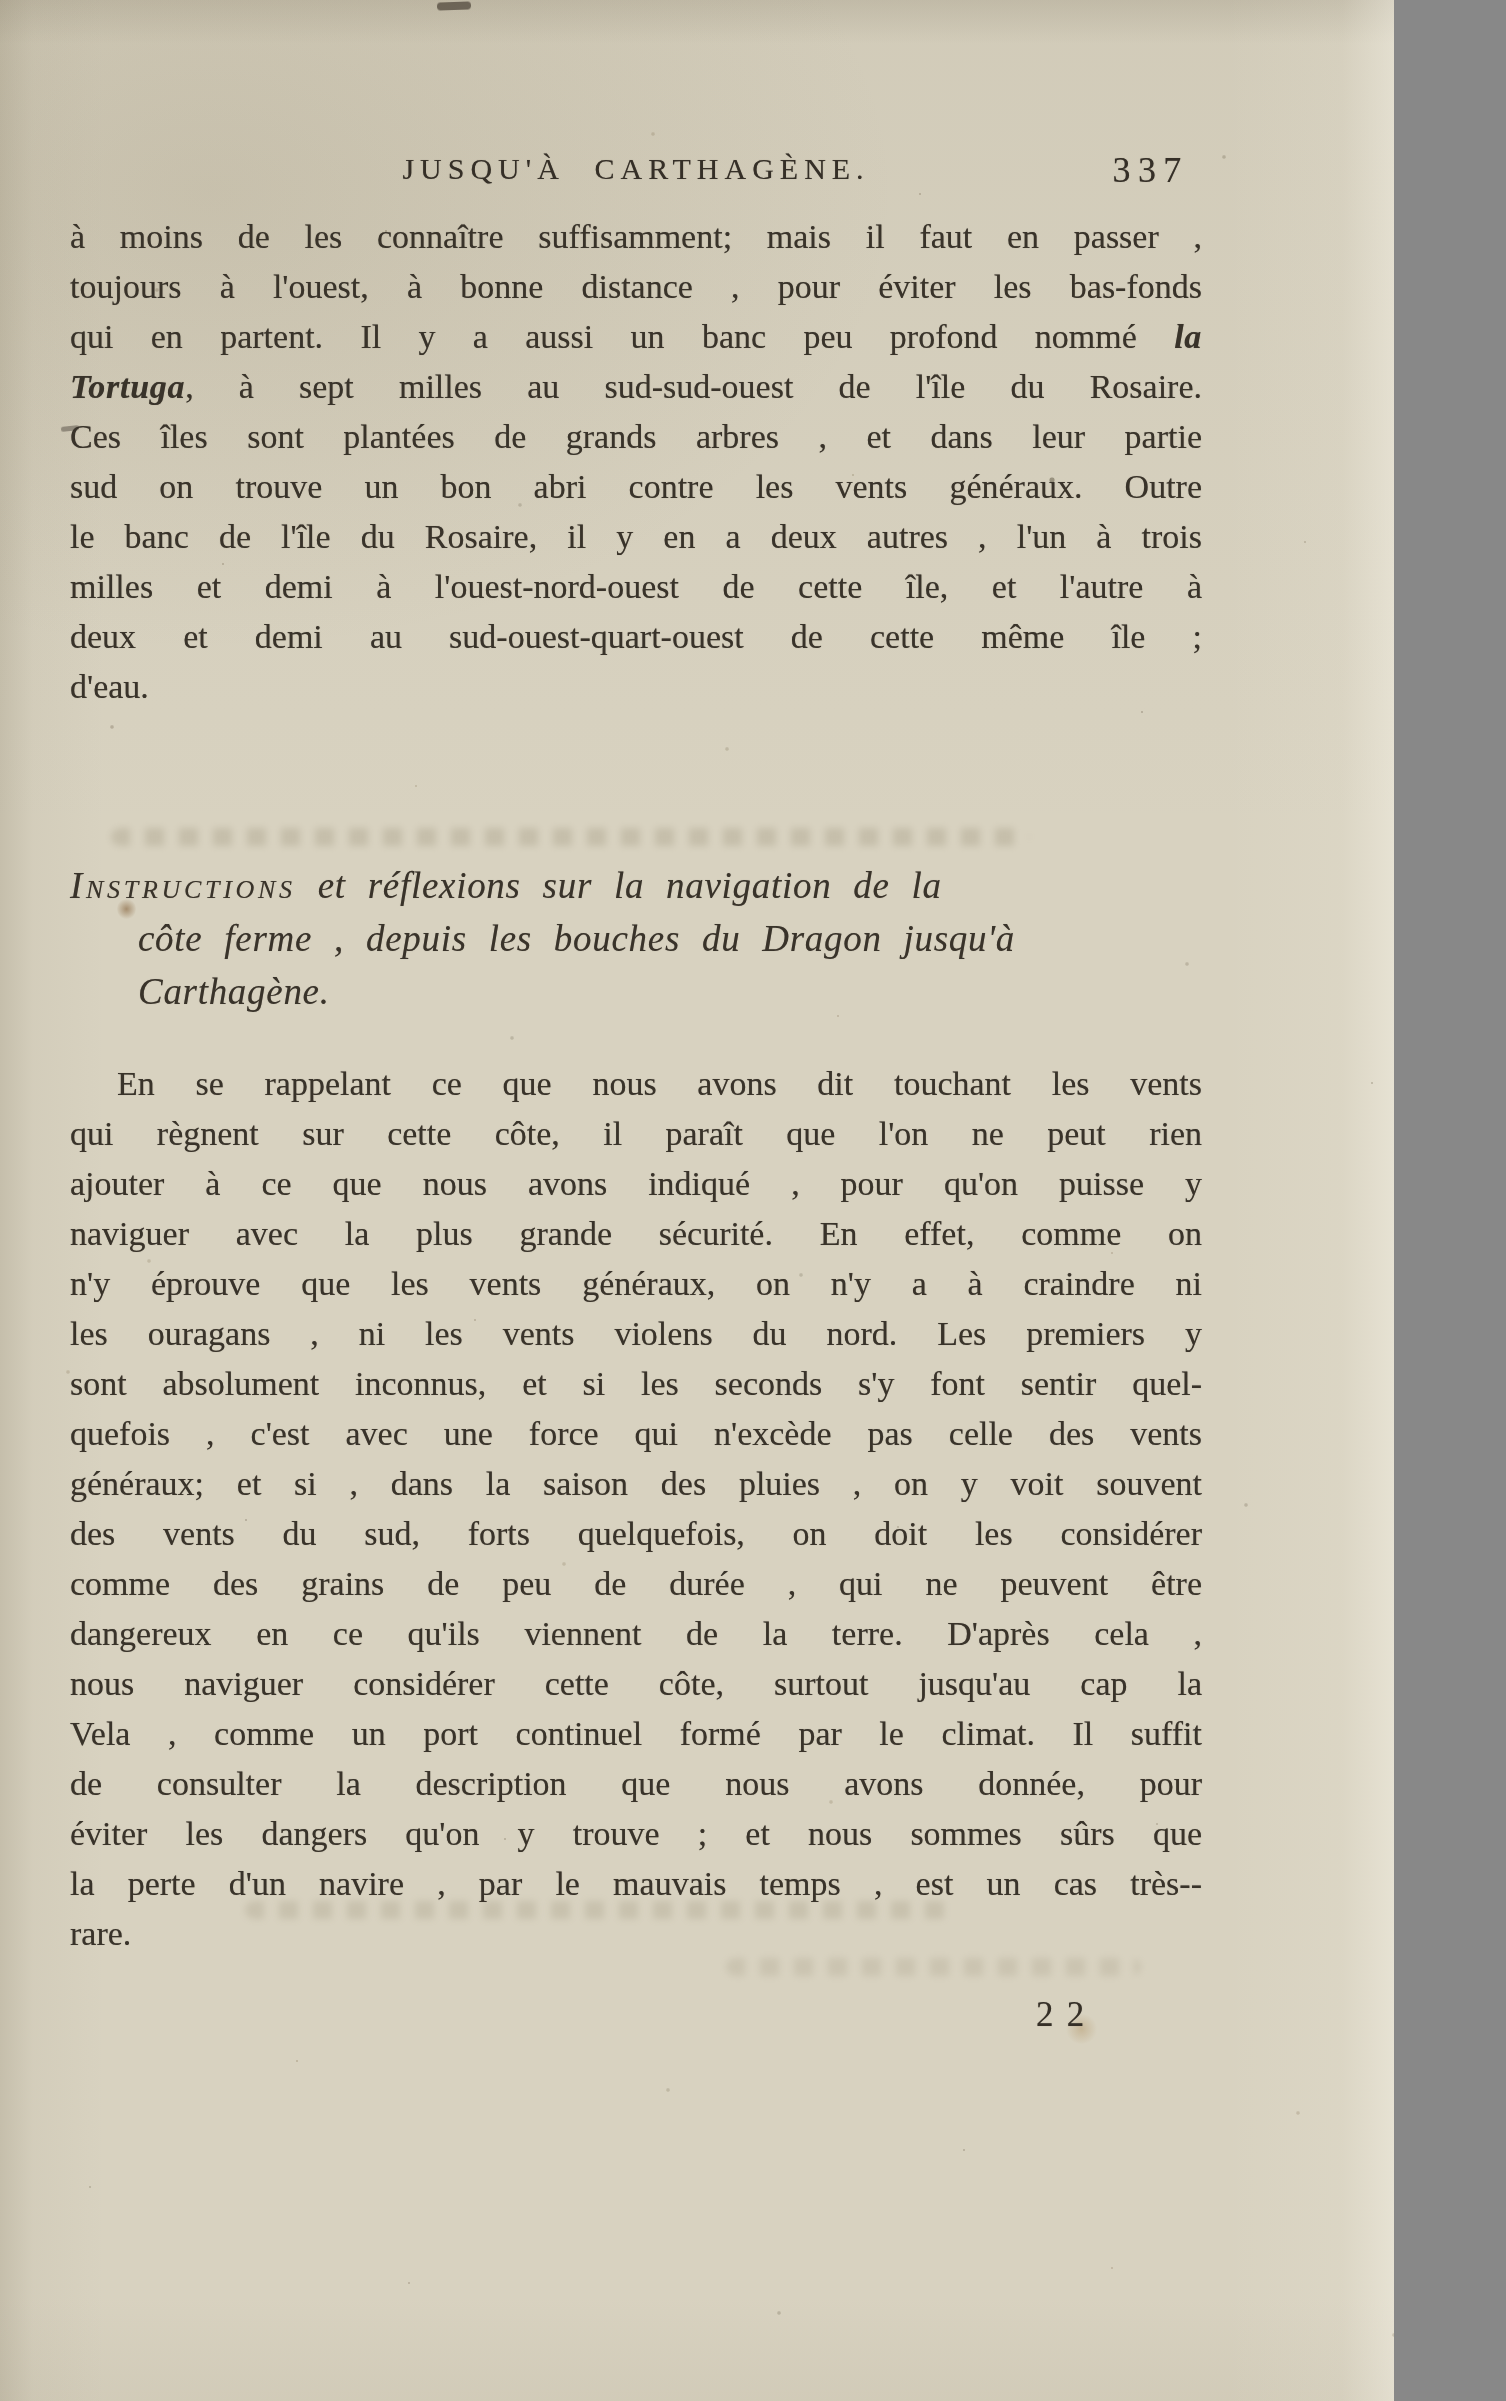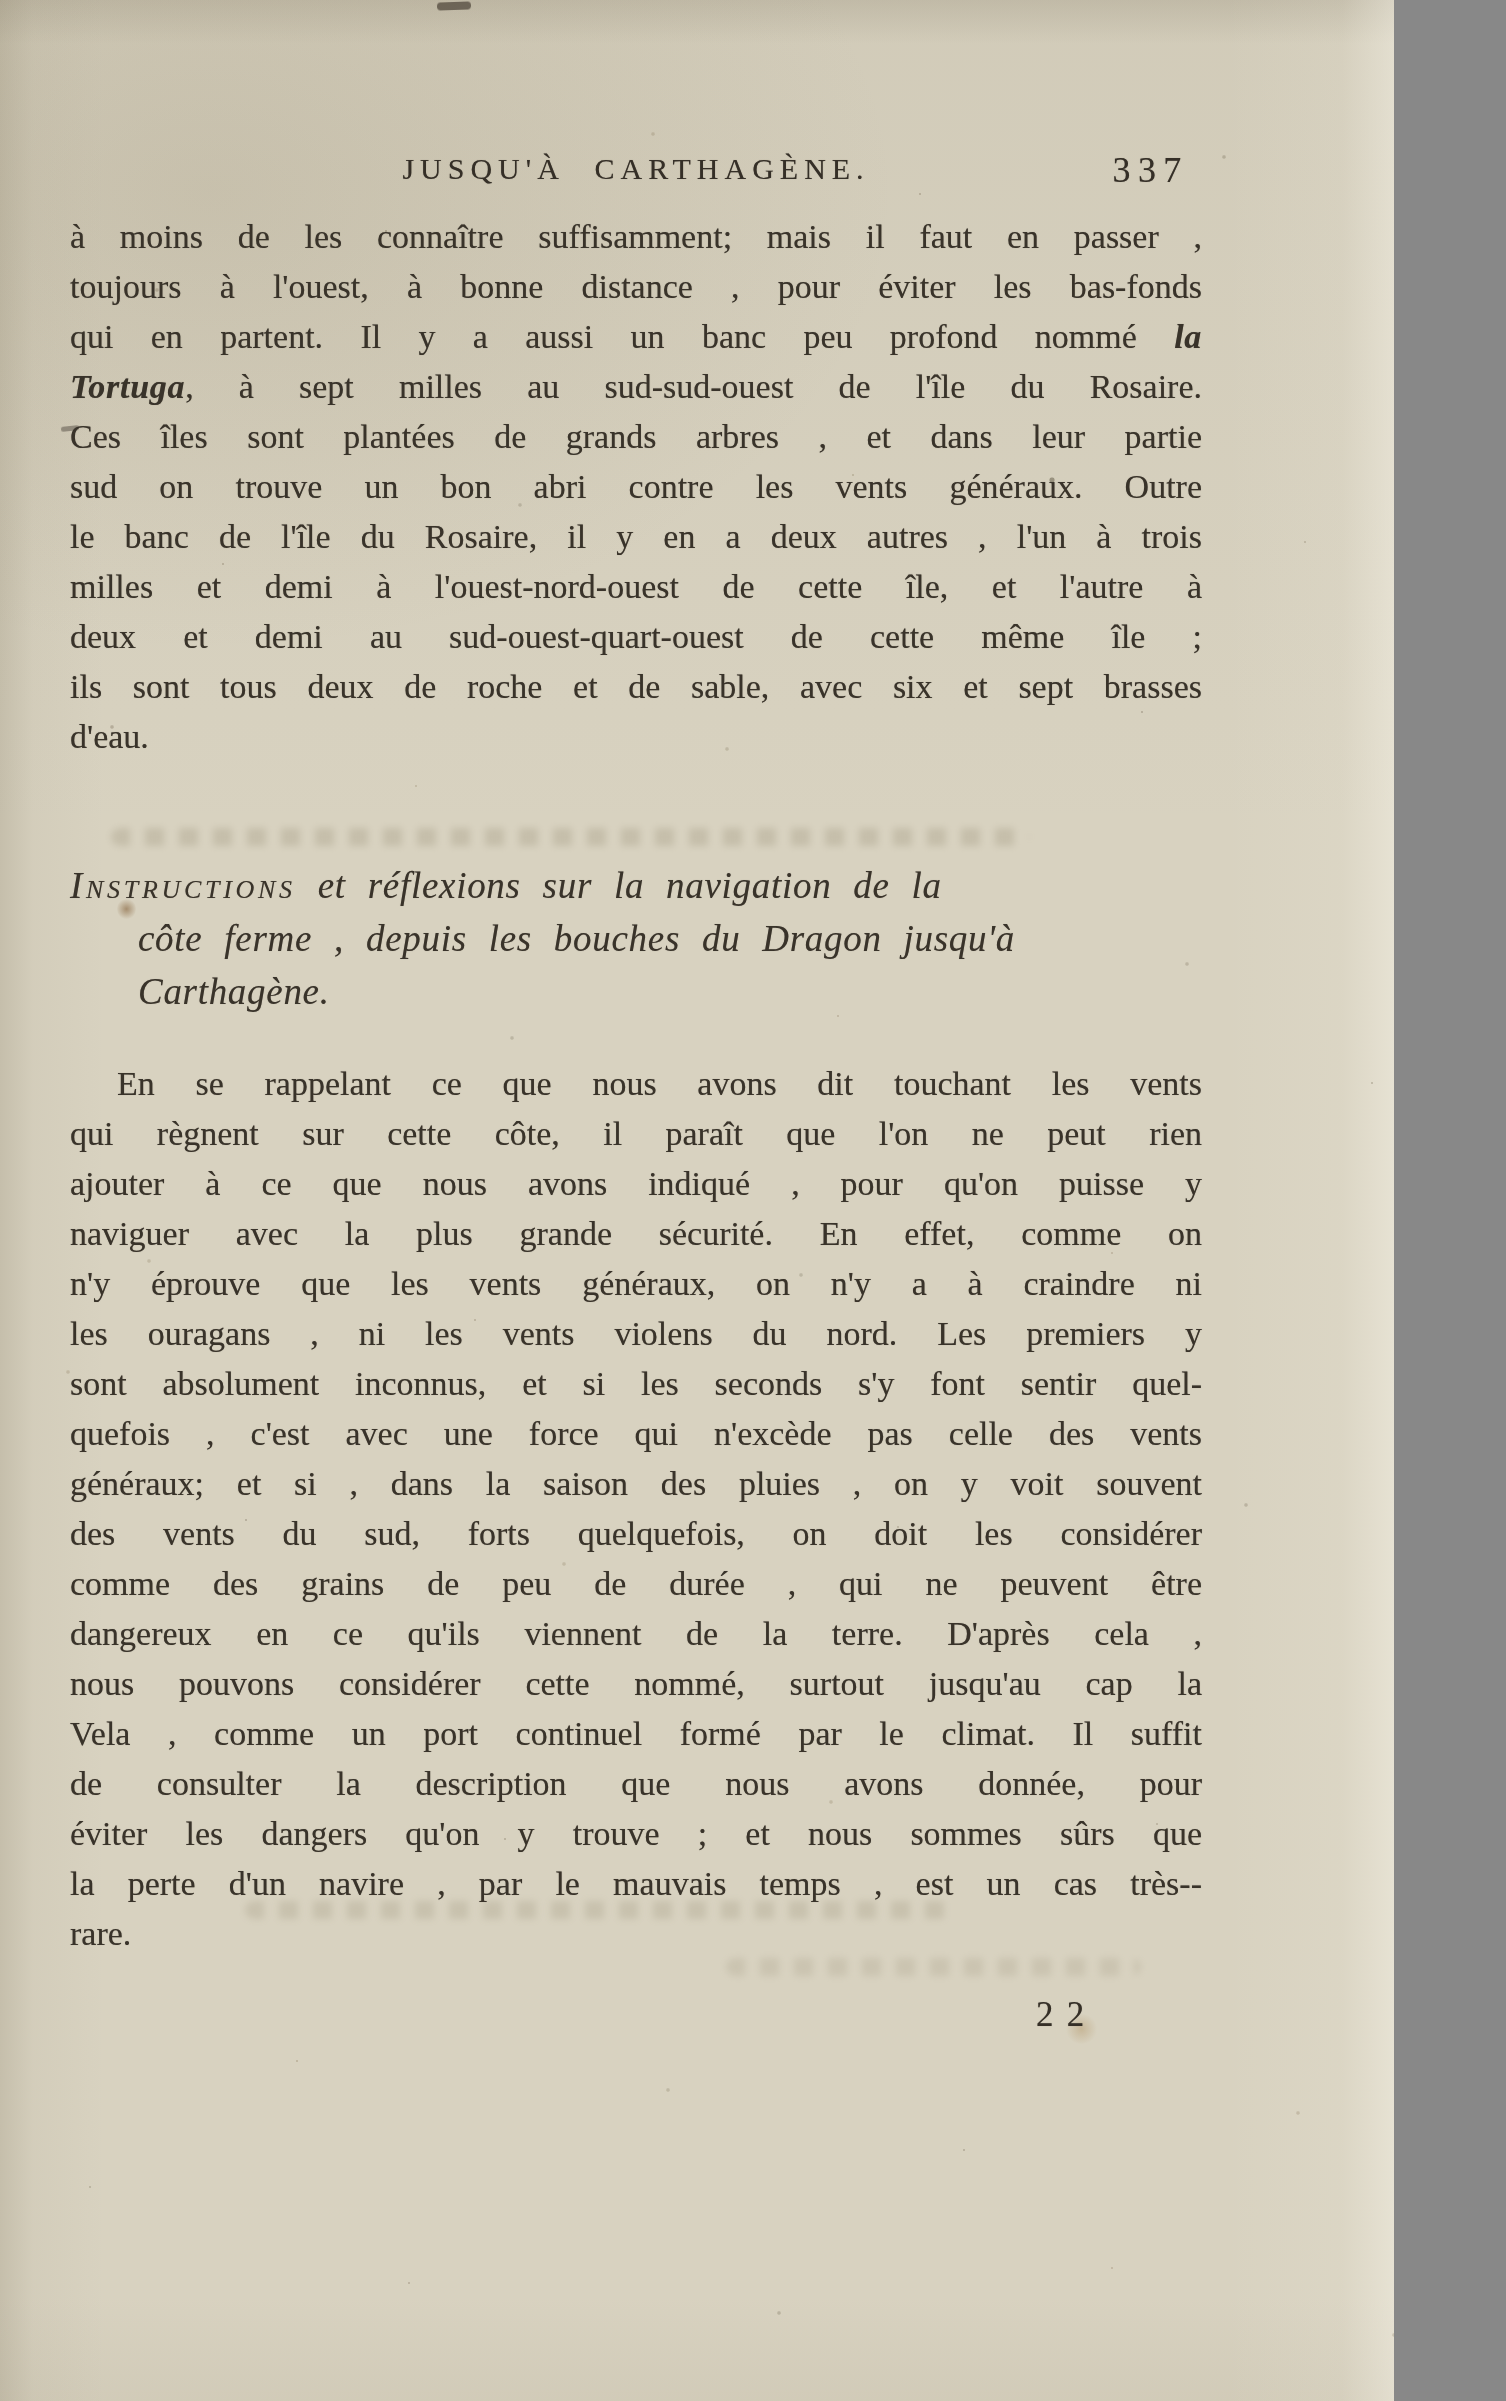--- a/index.html
+++ b/index.html
@@ -118,21 +118,20 @@
   <div class="textblock para para-1">
       <div class="line">à moins de les connaître suffisamment; mais il faut en passer ,</div>
       <div class="line">toujours à l'ouest, à bonne distance , pour éviter les bas-fonds</div>
       <div class="line">qui en partent. Il y a aussi un banc peu profond nommé <i>la</i></div>
       <div class="line"><i>Tortuga</i>, à sept milles au sud-sud-ouest de l'île du Rosaire.</div>
       <div class="line">Ces îles sont plantées de grands arbres , et dans leur partie</div>
       <div class="line">sud on trouve un bon abri contre les vents généraux. Outre</div>
       <div class="line">le banc de l'île du Rosaire, il y en a deux autres , l'un à trois</div>
       <div class="line">milles et demi à l'ouest-nord-ouest de cette île, et l'autre à</div>
       <div class="line">deux et demi au sud-ouest-quart-ouest de cette même île ;</div>
-      <div class="line">ils sont tous deux de roche et de sable, avec six et sept brasses</div>
       <div class="line line-last">d'eau.</div>
     </div>
 
   <div class="textblock heading">
       <div class="line line-first"><span class="sc">Instructions</span> et réflexions sur la navigation de la</div>
       <div class="line">côte ferme , depuis les bouches du Dragon jusqu'à</div>
       <div class="line line-last">Carthagène.</div>
     </div>
 
   <div class="textblock para para-2">
@@ -141,21 +140,21 @@
       <div class="line">ajouter à ce que nous avons indiqué , pour qu'on puisse y</div>
       <div class="line">naviguer avec la plus grande sécurité. En effet, comme on</div>
       <div class="line">n'y éprouve que les vents généraux, on n'y a à craindre ni</div>
       <div class="line">les ouragans , ni les vents violens du nord. Les premiers y</div>
       <div class="line">sont absolument inconnus, et si les seconds s'y font sentir quel-</div>
       <div class="line">quefois , c'est avec une force qui n'excède pas celle des vents</div>
       <div class="line">généraux; et si , dans la saison des pluies , on y voit souvent</div>
       <div class="line">des vents du sud, forts quelquefois, on doit les considérer</div>
       <div class="line">comme des grains de peu de durée , qui ne peuvent être</div>
       <div class="line">dangereux en ce qu'ils viennent de la terre. D'après cela ,</div>
-      <div class="line">nous pouvons considérer cette nommé, surtout jusqu'au cap la</div>
+      <div class="line">nous naviguer considérer cette côte, surtout jusqu'au cap la</div>
       <div class="line">Vela , comme un port continuel formé par le climat. Il suffit</div>
       <div class="line">de consulter la description que nous avons donnée, pour</div>
       <div class="line">éviter les dangers qu'on y trouve ; et nous sommes sûrs que</div>
       <div class="line">la perte d'un navire , par le mauvais temps , est un cas très--</div>
       <div class="line line-last">rare.</div>
     </div>
 
   <div class="signature">22</div>
 </div>
 

